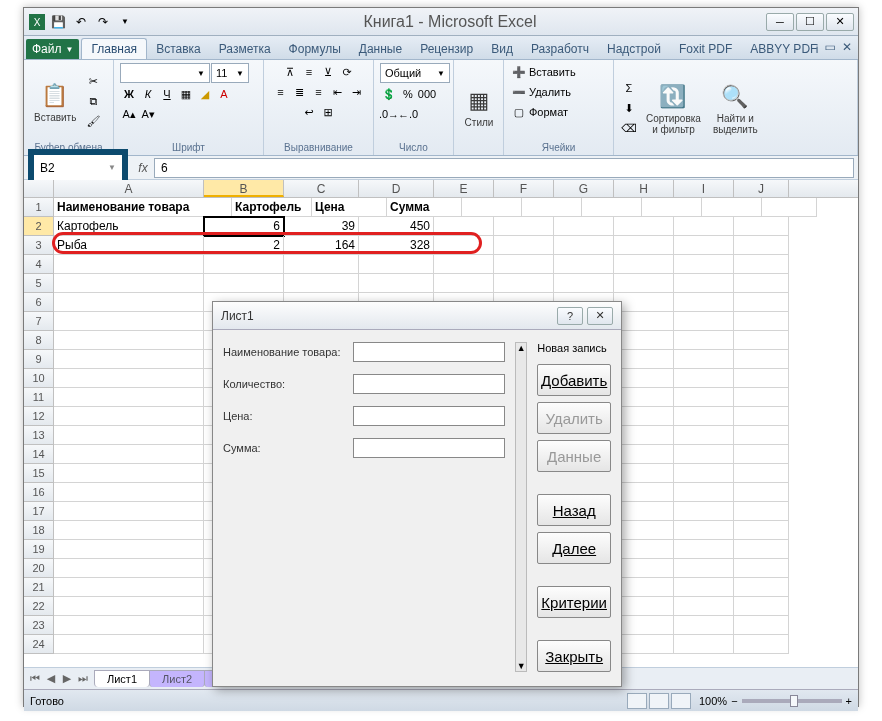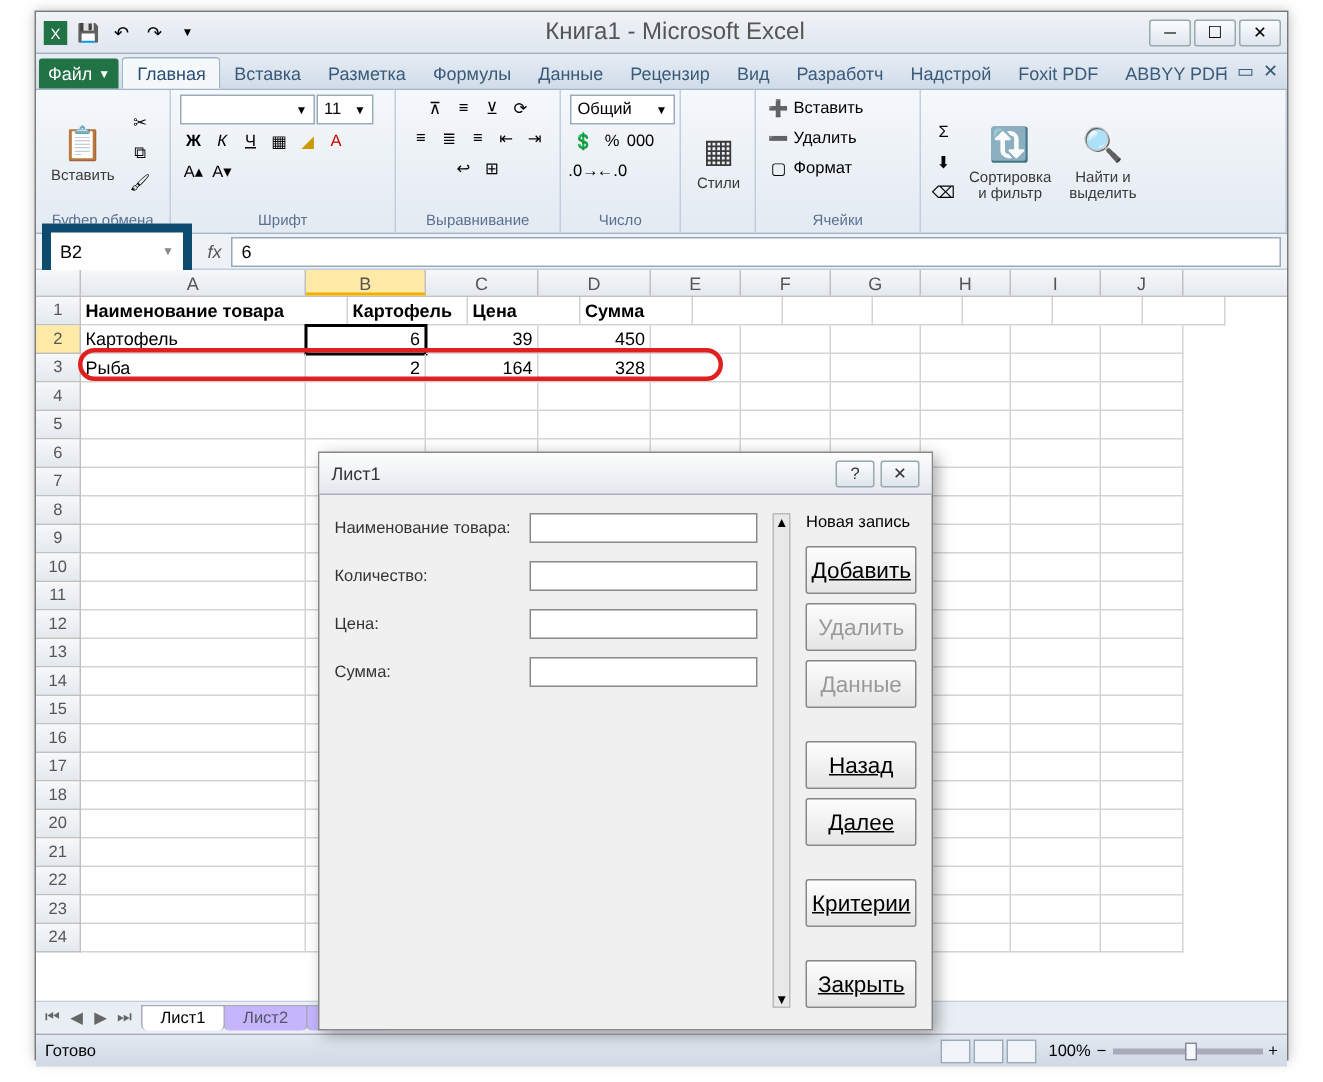--- a/index.html
+++ b/index.html
@@ -528,20 +528,33 @@
           <div class="cell" style="width:75px"></div>
           <div class="cell" style="width:75px"></div>
           <div class="cell" style="width:60px"></div>
           <div class="cell" style="width:60px"></div>
           <div class="cell" style="width:60px"></div>
           <div class="cell" style="width:60px"></div>
           <div class="cell" style="width:60px"></div>
           <div class="cell" style="width:55px"></div>
         </div>
         <div class="row">
+          <div class="rowhdr">19</div>
+          <div class="cell" style="width:150px"></div>
+          <div class="cell" style="width:80px"></div>
+          <div class="cell" style="width:75px"></div>
+          <div class="cell" style="width:75px"></div>
+          <div class="cell" style="width:60px"></div>
+          <div class="cell" style="width:60px"></div>
+          <div class="cell" style="width:60px"></div>
+          <div class="cell" style="width:60px"></div>
+          <div class="cell" style="width:60px"></div>
+          <div class="cell" style="width:55px"></div>
+        </div>
+        <div class="row">
           <div class="rowhdr">20</div>
           <div class="cell" style="width:150px"></div>
           <div class="cell" style="width:80px"></div>
           <div class="cell" style="width:75px"></div>
           <div class="cell" style="width:75px"></div>
           <div class="cell" style="width:60px"></div>
           <div class="cell" style="width:60px"></div>
           <div class="cell" style="width:60px"></div>
           <div class="cell" style="width:60px"></div>
           <div class="cell" style="width:60px"></div>

